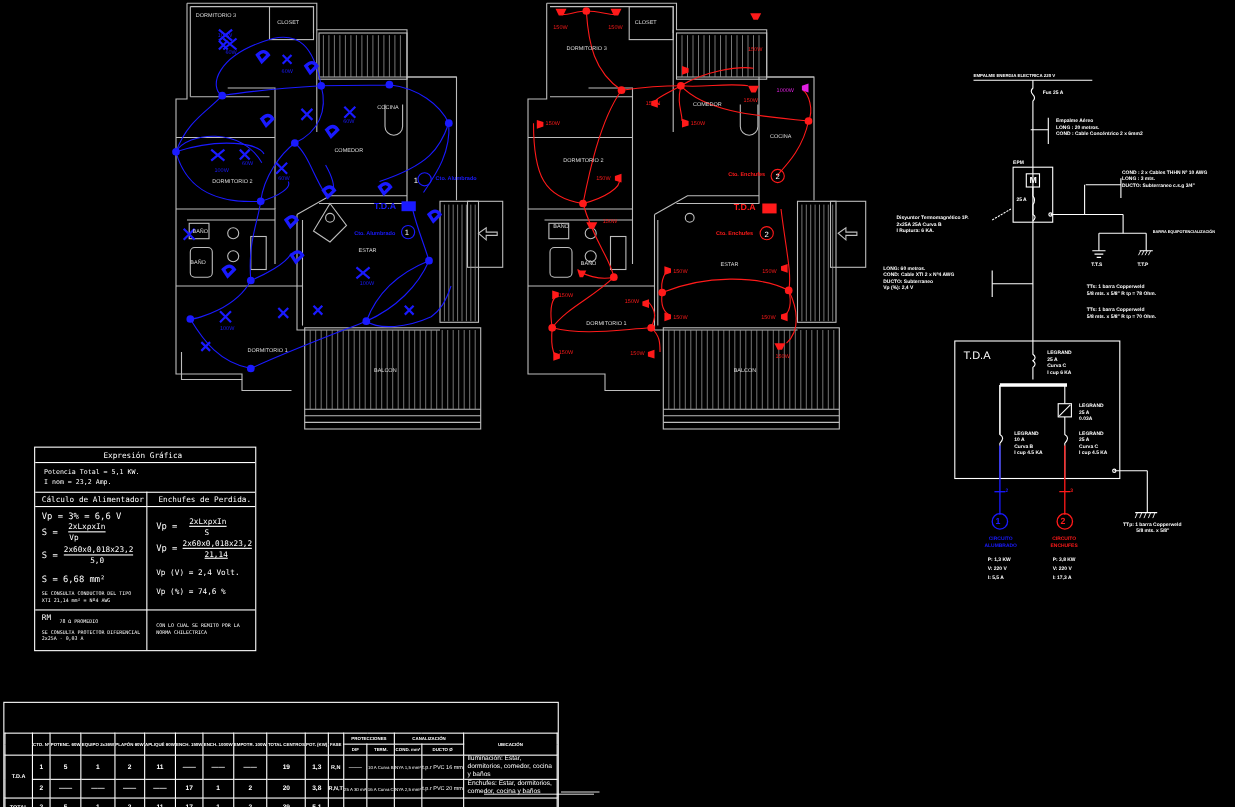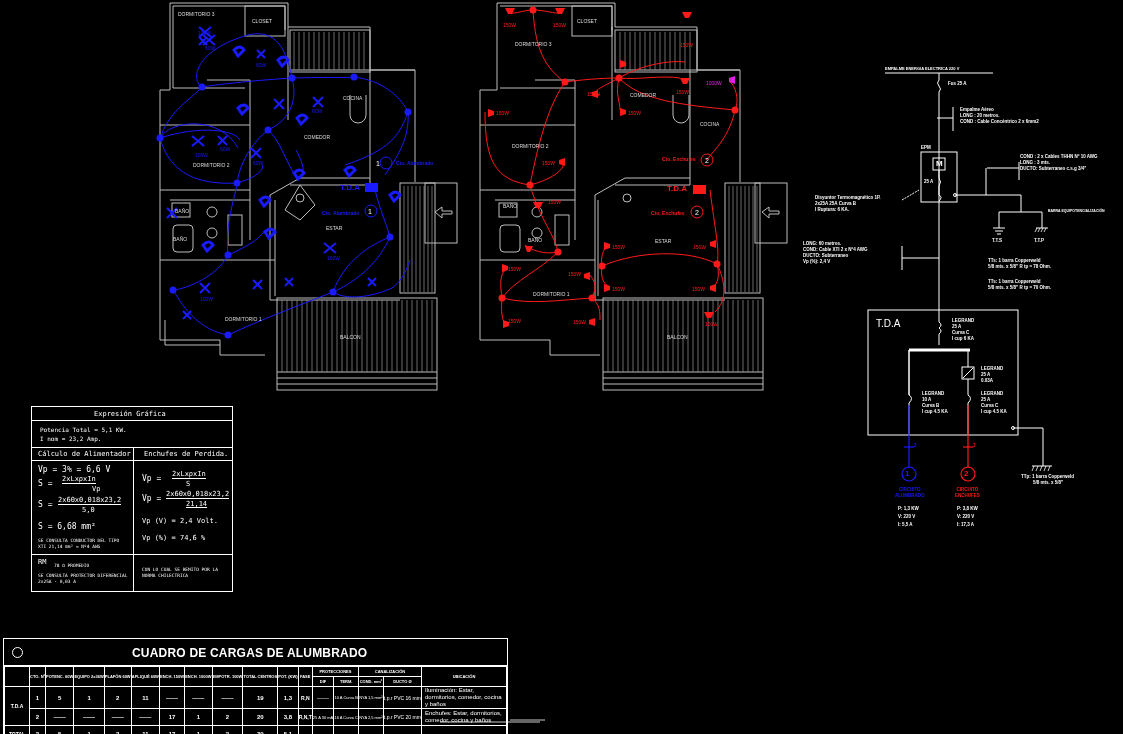--- a/index.html
+++ b/index.html
@@ -490,21 +490,21 @@
   <div class="txt" style="left:8px;top:19px;font-size:6px;">Potencia Total = 5,1 KW.</div>
   <div class="txt" style="left:8px;top:28px;font-size:6px;">I nom = 23,2 Amp.</div>
   <div class="row" style="top:40px;"></div>
   <div style="position:absolute;left:101px;top:40px;bottom:0;border-left:1px solid #fff;"></div>
   <div class="txt" style="left:6px;top:43px;">Cálculo de Alimentador</div>
   <div class="txt" style="left:112px;top:43px;">Enchufes de Perdida.</div>
   <div class="row" style="top:53px;"></div>
   <div class="txt" style="left:6px;top:58px;font-size:8px;">Vp = 3% = 6,6 V</div>
   <div class="txt" style="left:6px;top:72px;font-size:8px;">S =</div>
   <div class="txt" style="left:30px;top:68px;border-bottom:1px solid #fff;">2xLxρxIn</div>
-  <div class="txt" style="left:60px;top:78px;text-align:center;">Vp</div>
+  <div class="txt" style="left:31px;top:78px;text-align:center;">Vp</div>
   <div class="txt" style="left:6px;top:93px;font-size:8px;">S =</div>
   <div class="txt" style="left:26px;top:89px;border-bottom:1px solid #fff;">2x60x0,018x23,2</div>
   <div class="txt" style="left:50px;top:99px;">5,0</div>
   <div class="txt" style="left:6px;top:115px;font-size:8px;">S =   6,68 mm²</div>
   <div class="txt sm" style="left:6px;top:131px;width:90px;white-space:normal;line-height:6px;">SE CONSULTA CONDUCTOR DEL TIPO XTI 21,14 mm² = Nº4 AWG</div>
   <div class="txt" style="left:110px;top:67px;font-size:8px;">Vp =</div>
   <div class="txt" style="left:140px;top:63px;border-bottom:1px solid #fff;">2xLxρxIn</div>
   <div class="txt" style="left:154px;top:73px;">S</div>
   <div class="txt" style="left:110px;top:87px;font-size:8px;">Vp =</div>
   <div class="txt" style="left:134px;top:83px;border-bottom:1px solid #fff;">2x60x0,018x23,2</div>
@@ -512,24 +512,20 @@
   <div class="txt" style="left:110px;top:110px;font-size:7px;">Vp (V) =   2,4 Volt.</div>
   <div class="txt" style="left:110px;top:127px;font-size:7px;">Vp (%) =   74,6 %</div>
   <div class="row" style="top:147px;"></div>
   <div class="txt" style="left:6px;top:151px;font-size:7px;">RM</div>
   <div class="txt sm" style="left:22px;top:156px;">78 Ω PROMEDIO</div>
   <div class="txt sm" style="left:6px;top:166px;width:90px;white-space:normal;line-height:6px;">SE CONSULTA PROTECTOR DIFERENCIAL 2x25A - 0,03 A</div>
   <div class="txt sm" style="left:110px;top:160px;width:86px;white-space:normal;line-height:6px;">CON LO CUAL SE REMITO POR LA NORMA CHILECTRICA</div>
 </div>
 
 <div class="tbl">
-  <div class="title">
-    <div class="circ"></div>
-    <div class="ttl">CUADRO DE CARGAS DE ALUMBRADO</div>
-  </div>
   <table class="loads">
     <tbody>
         <tr class="h">
       <td rowspan="2" style="width:24px;"></td>
       <td rowspan="2">CTO. Nº</td>
       <td rowspan="2">POTENC. 60W</td>
       <td rowspan="2">EQUIPO 2x36W</td>
       <td rowspan="2">PLAFÓN 60W</td>
       <td rowspan="2">APLIQUÉ 60W</td>
       <td rowspan="2">ENCH. 150W</td>

